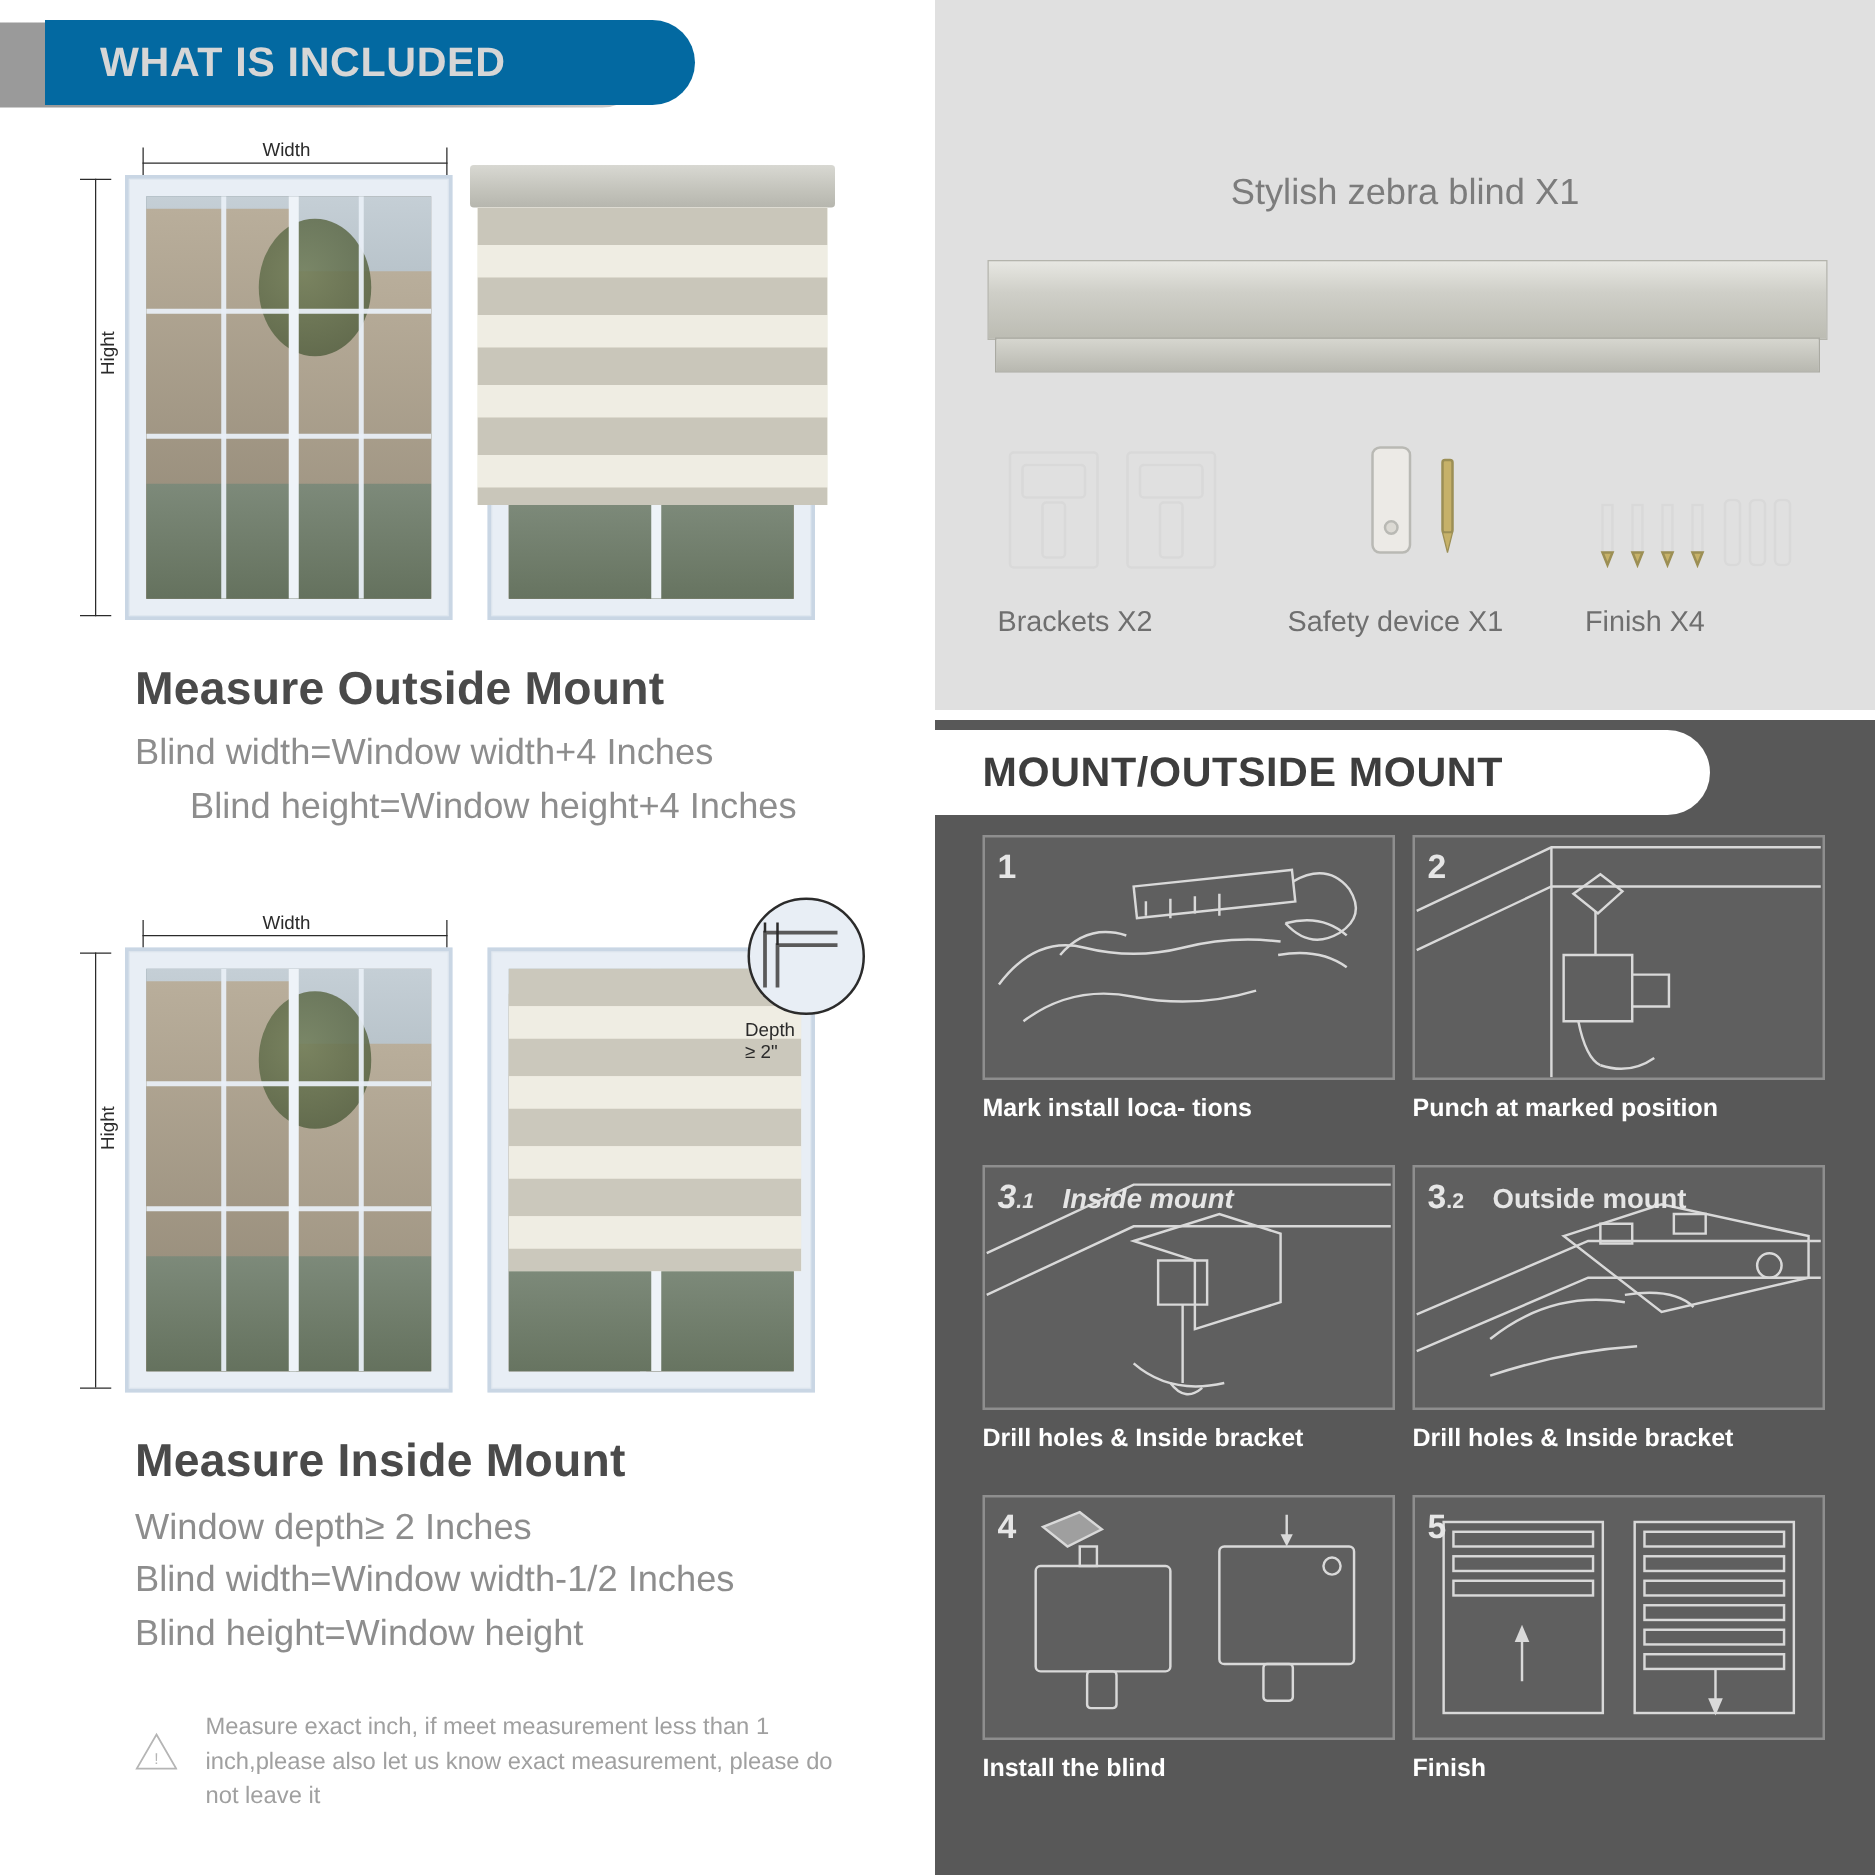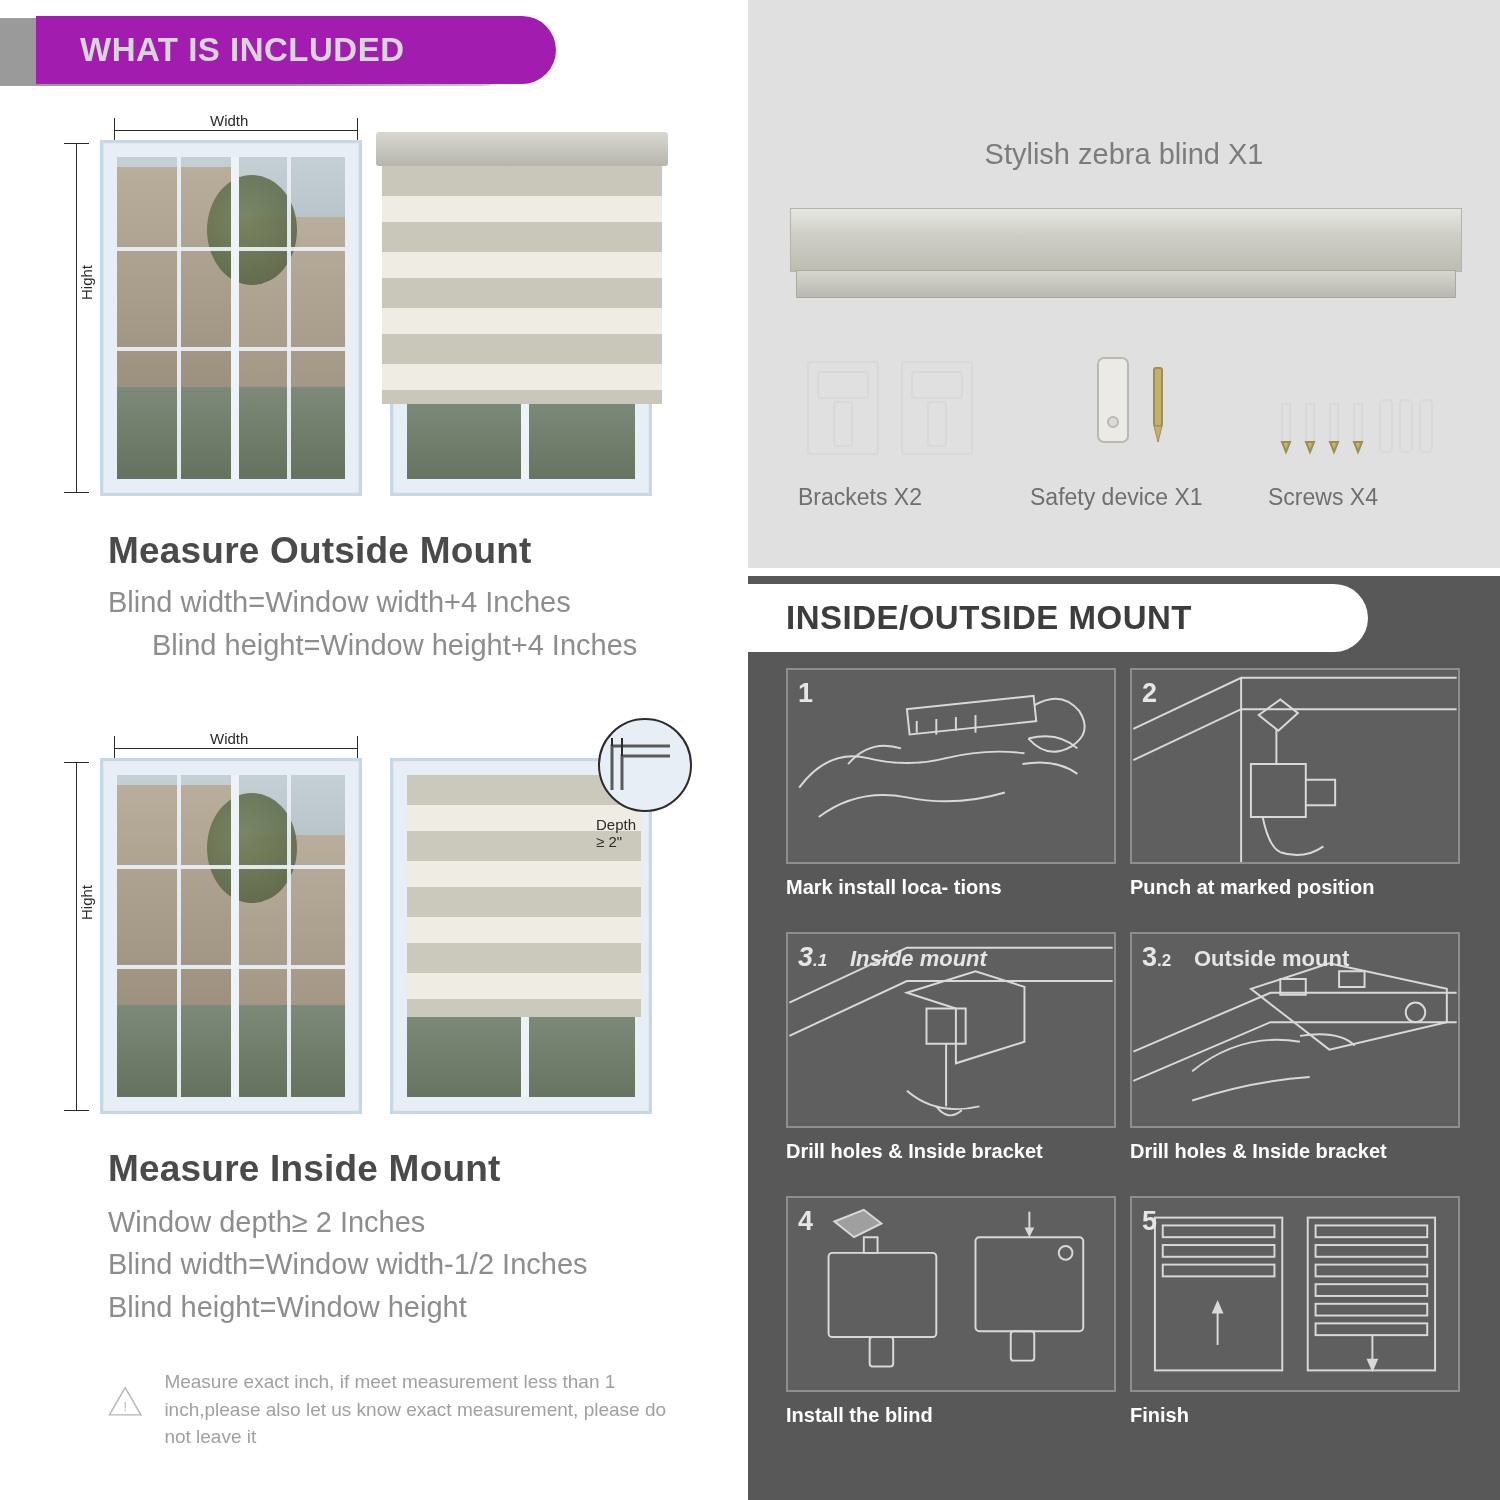--- a/index.html
+++ b/index.html
@@ -121,21 +121,21 @@
   .right-top {
     position: absolute;
     left: 748px; top: 0;
     width: 752px; height: 568px;
     background: #e0e0e0;
   }
   .banner-included {
     position: absolute;
     left: 36px; top: 16px;
     width: 520px; height: 68px;
-    background: #a21caf;
+    background: #0369a1;
     border-radius: 0 34px 34px 0;
     color: #d6d6d6;
     font-size: 33px;
     font-weight: bold;
     display: flex; align-items: center;
     padding-left: 44px;
     box-sizing: border-box;
   }
   .incl-title {
     position: absolute;
@@ -399,24 +399,24 @@
         <rect x="82" y="52" width="8" height="38"></rect>
           <polygon points="82,90 90,90 86,100"></polygon>
       </g>
       <g style="stroke:#c3c3bd; fill:#e9e9e5; stroke-width:2">
         <rect x="108" y="48" width="12" height="52" rx="4"></rect>
         <rect x="128" y="48" width="12" height="52" rx="4"></rect>
         <rect x="148" y="48" width="12" height="52" rx="4"></rect>
       </g>
     </svg>
   </div>
-  <div class="part-label" style="left:1268px; top:484px; width:180px;">Screws X4</div>
+  <div class="part-label" style="left:1268px; top:484px; width:180px;">Finish X4</div>
 
   <div class="right-bottom"></div>
-  <div class="banner banner-mount">INSIDE/OUTSIDE MOUNT</div>
+  <div class="banner banner-mount">MOUNT/OUTSIDE MOUNT</div>
 
   <div class="step" style="left:786px; top:668px; width:330px; height:246px;">
     <div class="step-img" style="width:330px; height:196px;">
       <svg class="sketch" viewBox="0 0 330 196">
         <path d="M10,120 q30,-40 70,-30 q40,10 80,0 q40,-10 80,-5"></path>
         <path d="M30,150 q40,-30 90,-20 q50,10 100,-5"></path>
         <rect x="120" y="40" width="130" height="26" transform="rotate(-6 120 40)"></rect>
         <line x1="130" y1="52" x2="130" y2="64"></line>
         <line x1="150" y1="50" x2="150" y2="66"></line>
         <line x1="170" y1="48" x2="170" y2="62"></line>

